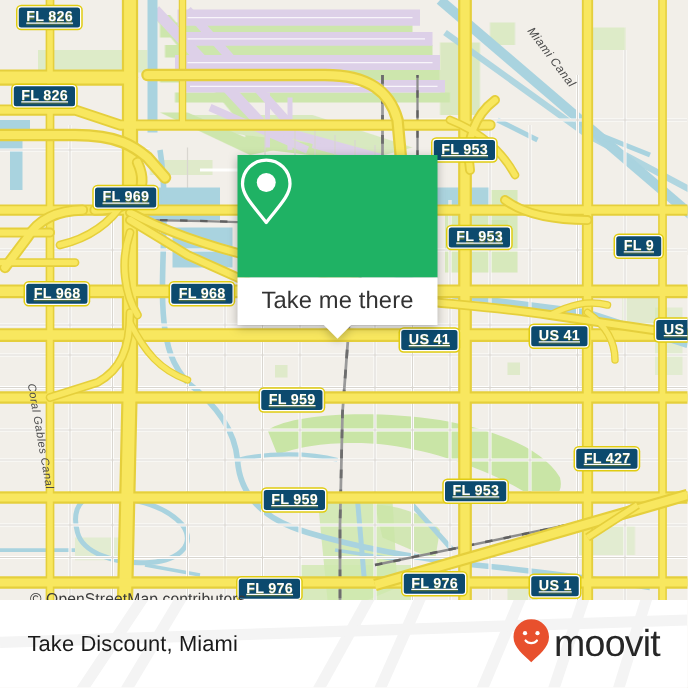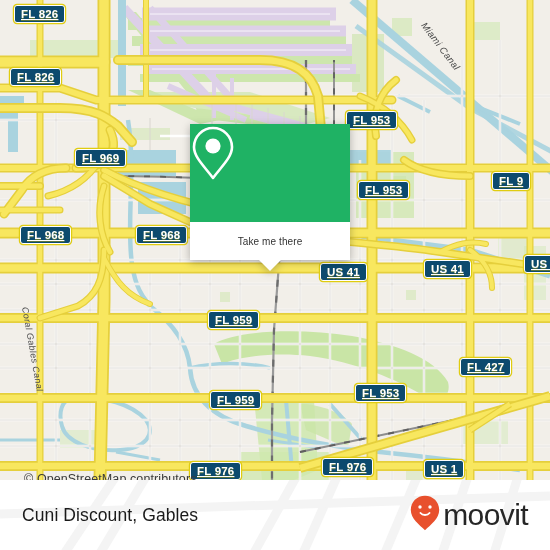--- a/index.html
+++ b/index.html
@@ -28,21 +28,21 @@
   }
   #popup-head{
     background:#1fb264;height:98px;width:160px;
     display:flex;align-items:center;justify-content:center;
   }
   #popup-foot{
     background:#ffffff;height:38px;width:160px;
     display:flex;align-items:center;justify-content:center;
     position:relative;
   }
-  #popup-foot-label{font-size:10px;color:#333333;letter-spacing:.1px;}
+  #popup-foot-label{font-size:19px;color:#333333;letter-spacing:.1px;}
   #popup-tail{
     position:absolute;left:50%;margin-left:-11px;bottom:-11px;
     width:0;height:0;border-left:11px solid transparent;
     border-right:11px solid transparent;border-top:11px solid #ffffff;
   }
 
   
   #footer{
     position:absolute;left:0;top:480px;width:550px;height:70px;
     background:#ffffff;overflow:hidden;
@@ -348,21 +348,21 @@
     <div class="map-label" style="left:428px;top:20px;transform:rotate(53deg);transform-origin:left top;font-style:italic;">Miami Canal</div>
     <div class="map-label" style="left:30px;top:306px;transform:rotate(80deg);transform-origin:left top;font-style:italic;font-size:9px;">Coral Gables Canal</div>
 
     <div class="shield" style="left:14px;top:5px;">FL 826</div>
     <div class="shield" style="left:10px;top:68px;">FL 826</div>
     <div class="shield" style="left:34px;top:149px;margin-left:41px;">FL 969</div>
     <div class="shield" style="left:20px;top:226px;">FL 968</div>
     <div class="shield" style="left:136px;top:226px;">FL 968</div>
     <div class="shield" style="left:346px;top:111px;">FL 953</div>
     <div class="shield" style="left:358px;top:181px;">FL 953</div>
-    <div class="shield" style="left:492px;top:172px;">FL 9</div>
+    <div class="shield" style="left:492px;top:188px;">FL 9</div>
     <div class="shield" style="left:320px;top:263px;">US 41</div>
     <div class="shield" style="left:424px;top:260px;">US 41</div>
     <div class="shield" style="left:524px;top:255px;">US 4</div>
     <div class="shield" style="left:208px;top:311px;">FL 959</div>
     <div class="shield" style="left:210px;top:391px;">FL 959</div>
     <div class="shield" style="left:355px;top:384px;">FL 953</div>
     <div class="shield" style="left:460px;top:358px;">FL 427</div>
     <div class="shield" style="left:190px;top:462px;">FL 976</div>
     <div class="shield" style="left:322px;top:458px;">FL 976</div>
     <div class="shield" style="left:424px;top:460px;">US 1</div>
@@ -393,21 +393,21 @@
         <path d="M150 -10 L96 80"></path>
         <path d="M300 -10 L250 80"></path>
         <path d="M340 -10 L300 80"></path>
         <path d="M420 -10 L382 80"></path>
         <path d="M470 -10 L440 80"></path>
         <path d="M520 -10 L492 80"></path>
         <path d="M0 34 L550 16"></path>
       </g>
     </svg>
 
-    <div id="footer-title">Cuni Discount, Gables</div>
+    <div id="footer-title">Take Discount, Miami</div>
 
     <div id="brand">
       <span>
         <svg width="30" height="36" viewBox="0 0 30 36" aria-hidden="true">
           <path d="M15 0.8 C7 0.8, 0.8 7, 0.8 15 C0.8 23.6, 9.2 29.6, 15 35.2
                    C20.8 29.6, 29.2 23.6, 29.2 15 C29.2 7, 23 0.8, 15 0.8 Z" fill="#e8502d"></path>
           <circle cx="10" cy="12" r="1.7" fill="#ffffff"></circle>
           <circle cx="20" cy="12" r="1.7" fill="#ffffff"></circle>
           <path d="M10.5 18 C12.5 20.6, 17.5 20.6, 19.5 18" fill="none" stroke="#ffffff" stroke-width="1.9" stroke-linecap="round"></path>
         </svg>

